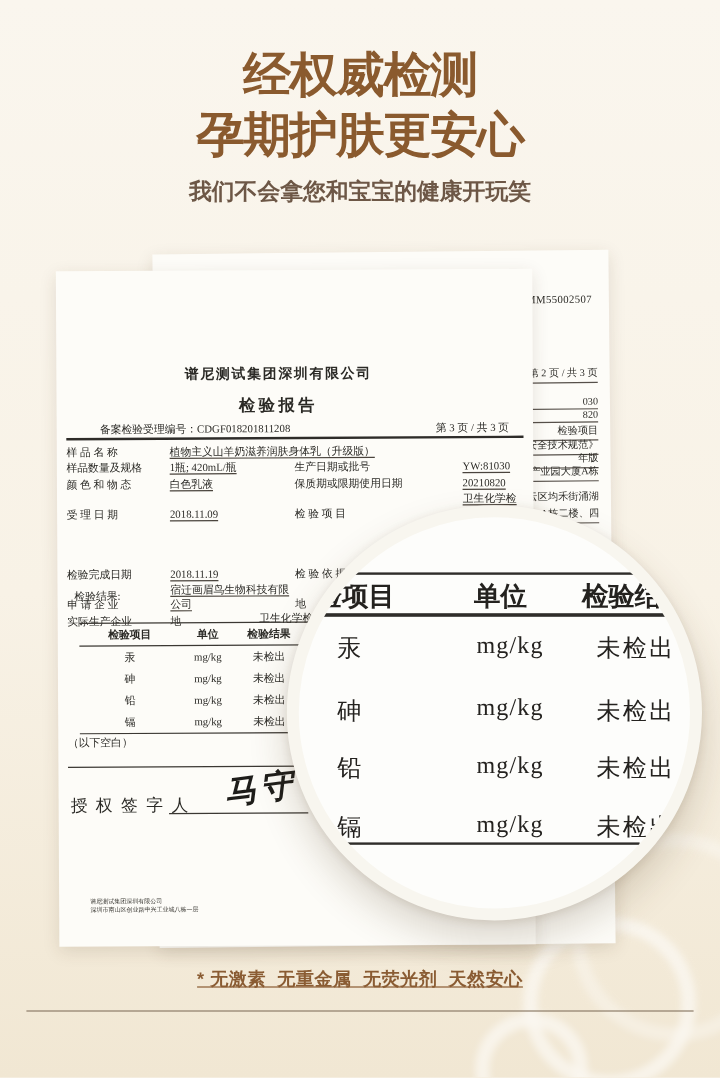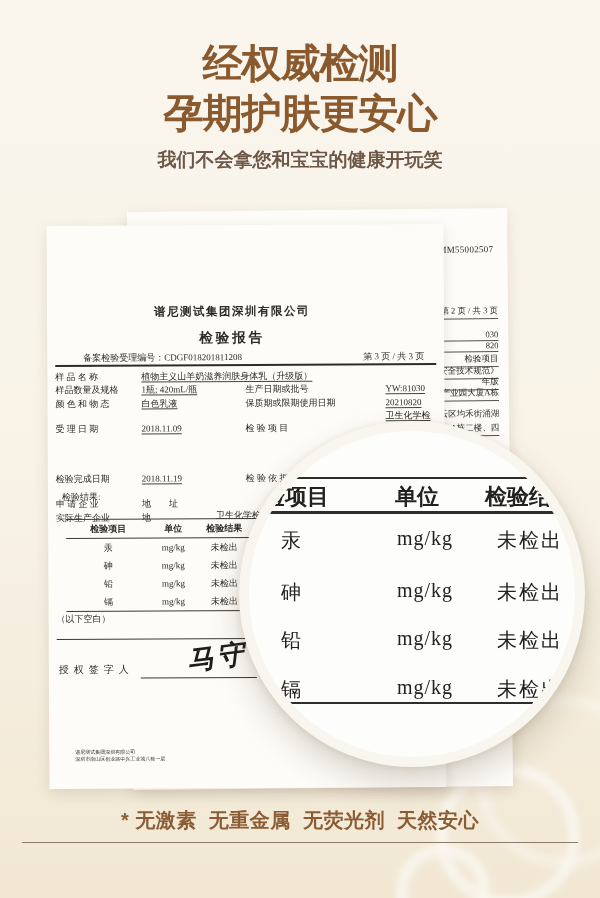--- a/index.html
+++ b/index.html
@@ -50,21 +50,21 @@
           border-top:1px solid #3b3833;}
   .rrow{display:flex;line-height:18px;text-align:center;}
   .rrow.rhead{border-bottom:1px solid #3b3833;font-weight:600;}
   .rrow:last-child{border-bottom:1px solid #3b3833;}
   .rc1{width:84px;flex:none;}
   .rc2{width:46px;flex:none;}
   .rc3{width:56px;flex:none;}
   .rc4{flex:1;text-align:left;padding-left:8px;white-space:nowrap;overflow:hidden;}
   .blank-note{position:absolute;top:387px;left:8px;font-size:9px;}
   .sig-rule{position:absolute;top:413px;left:8px;right:8px;height:1.2px;background:#3b3833;}
-  .signer{position:absolute;top:437px;left:10px;font-size:10px;white-space:pre;}
+  .signer{position:absolute;top:437px;left:10px;font-size:14px;white-space:pre;}
   .sig-line{position:absolute;top:452px;left:92px;width:116px;height:1px;background:#3b3833;}
   .sig-name{position:absolute;top:414px;left:138px;font-size:27px;font-style:italic;
             font-weight:600;color:#1e1d1a;transform:rotate(-7deg);letter-spacing:3px;}
   .tiny{position:absolute;top:524px;left:26px;font-size:5px;line-height:6.5px;color:#3a3833;}
 
   
   .magnifier{position:absolute;left:239px;top:421px;width:326px;height:326px;border-radius:50%;
              background:#fdfdfb;border:10px solid #f8f6ef;overflow:hidden;z-index:5;
              box-shadow:0 16px 32px rgba(80,60,30,.20),0 2px 8px rgba(80,60,30,.12);
              font-family:"Liberation Serif","DejaVu Serif",serif;color:#24221f;}
@@ -75,22 +75,22 @@
   .mg-h1{left:-8px;} .mg-h2{left:146px;} .mg-h3{left:236px;}
   .mg-row{position:absolute;left:0;right:0;height:30px;font-size:20px;}
   .mg-item{position:absolute;left:32px;}
   .mg-unit{position:absolute;left:148px;letter-spacing:1px;}
   .mg-res{position:absolute;left:248px;white-space:nowrap;letter-spacing:2px;}
   .r0{top:96px;} .r1{top:148px;} .r2{top:196px;} .r3{top:245px;}
   .redmark{position:absolute;top:30px;left:274px;width:22px;height:14px;transform:rotate(-18deg);}
   .redmark i{display:block;width:20px;height:3px;background:#cc2b23;border-radius:2px;margin-top:3px;transform:skewX(-30deg);}
 
   
-  .tagline{position:absolute;top:807px;left:0;right:0;text-align:center;font-size:20px;
-           font-weight:700;color:#8a5c33;letter-spacing:.5px;white-space:pre;z-index:4;}
+  .tagline{position:absolute;top:807px;left:0;right:0;text-align:center;font-size:15px;
+           font-weight:700;color:#8a5c33;letter-spacing:.5px;white-space:pre;z-index:4;text-decoration:underline;}
   .divider{position:absolute;top:842px;left:22px;width:556px;height:1px;background:#8d7c69;z-index:4;}
 
   
   .swirl{position:absolute;right:-20px;bottom:-30px;width:260px;height:200px;z-index:1;
          filter:blur(3px);opacity:.65;}
   .swirl i{position:absolute;display:block;border-radius:50%;border:12px solid rgba(255,255,255,.8);}
   .sw1{width:120px;height:120px;right:40px;bottom:20px;}
   .sw2{width:70px;height:70px;right:130px;bottom:-10px;border-width:9px;}
   .sw3{width:150px;height:150px;right:-30px;bottom:60px;border-width:14px;opacity:.6;}
 </style>
@@ -151,20 +151,21 @@
         <span class="c-v2 uval">卫生化学检验项目</span>
       </div>
       <div class="irow">
         <span class="c-l1">检验完成日期</span>
         <span class="c-v1 uval">2018.11.19</span>
         <span class="c-l2">检 验 依 据</span>
         <span class="c-v2 uval">《化妆品安全技术规范》2015年版</span>
       </div>
       <div class="irow">
         <span class="c-l1">申 请 企 业</span>
+        <span class="c-v1 uval">宿迁画眉鸟生物科技有限公司</span>
         <span class="c-l2">地　　址</span>
         <span class="c-v2">
           <span class="blockline uval">沭阳县</span>
           <span class="blockline uval">室</span>
         </span>
       </div>
       <div class="irow">
         <span class="c-l1">实际生产企业</span>
         <span class="c-l2">地</span>
         <span class="c-v2 uval"></span>

